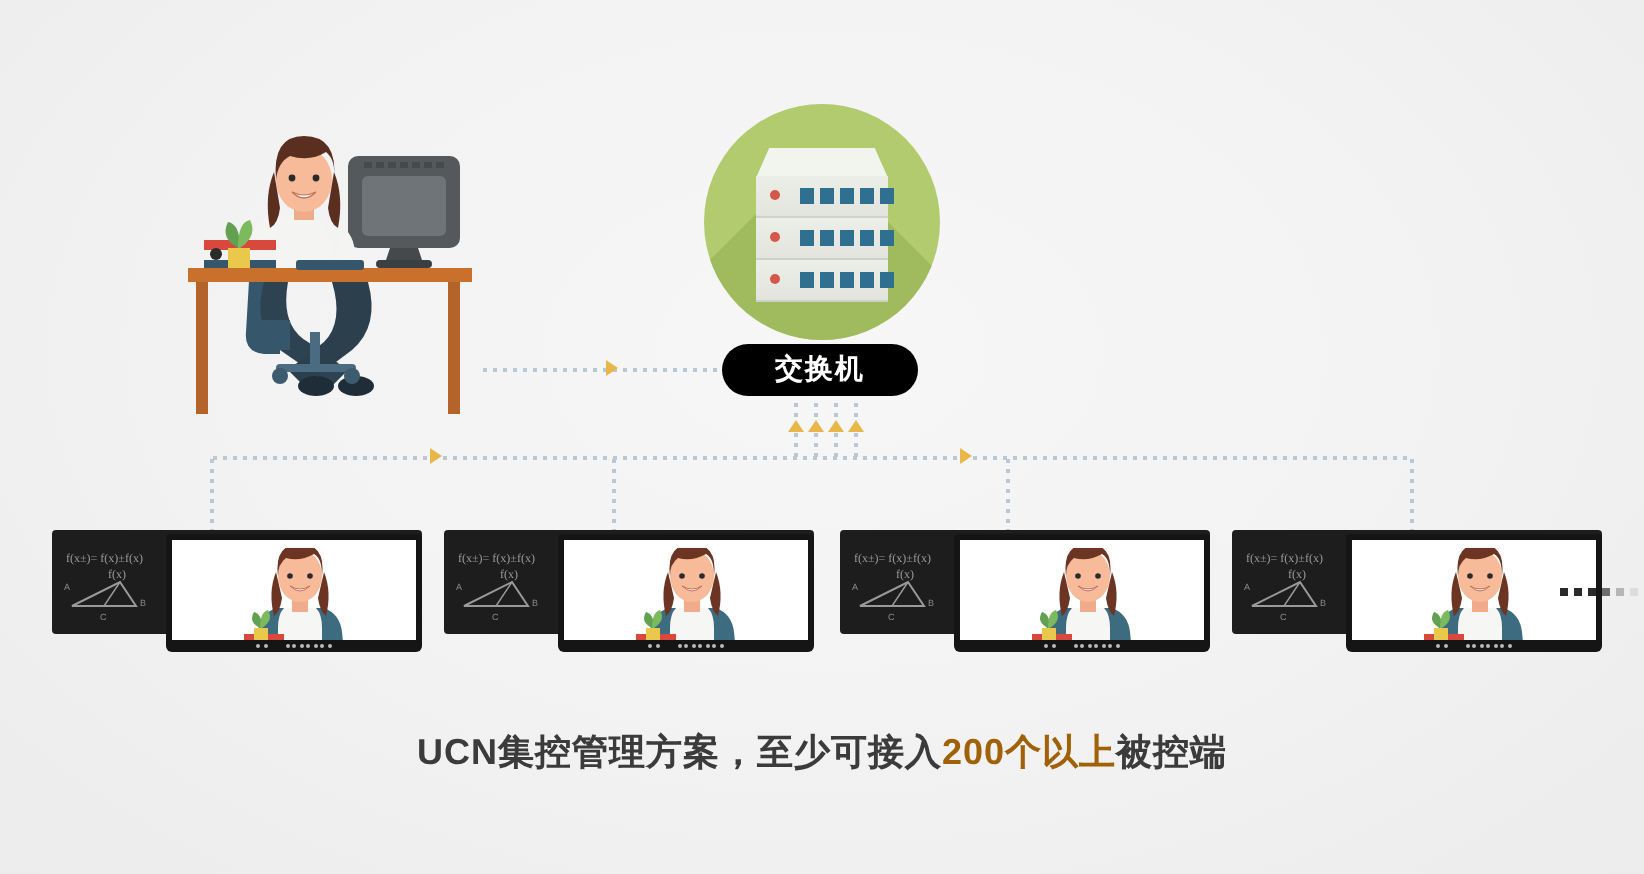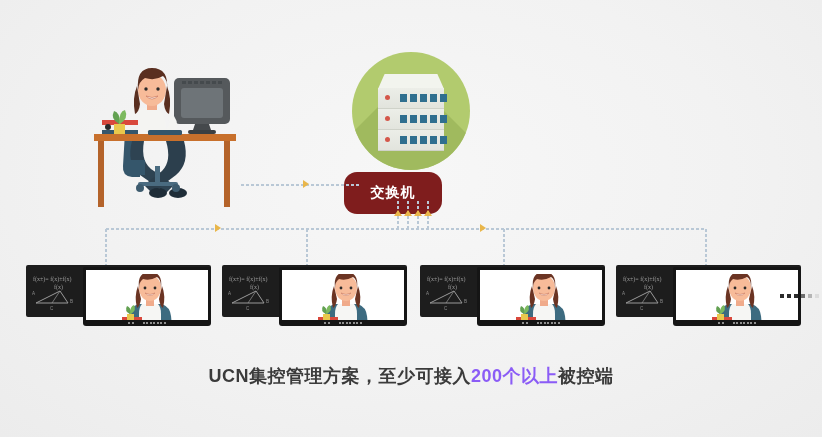--- a/index.html
+++ b/index.html
@@ -51,22 +51,22 @@
   .rack.r3{top:56px;}
   .server-topface{
     position:absolute;left:0;top:0;width:66px;height:15px;
     background:#f2f4ee;
     clip-path:polygon(10% 0,90% 0,100% 100%,0 100%);
   }
   .led{position:absolute;left:7px;top:7px;width:5px;height:5px;border-radius:50%;background:#d4574a;}
   .ports{position:absolute;left:22px;top:6px;display:flex;gap:3px;}
   .port{width:7px;height:8px;background:#2f6f8f;}
   .sw-label{
-    position:absolute;left:344px;top:172px;width:98px;height:42px;
-    background:#7f1d1d;border-radius:13px;
+    position:absolute;left:361px;top:172px;width:98px;height:26px;
+    background:#000000;border-radius:13px;
     color:#ffffff;font-size:14px;font-weight:bold;
     display:flex;align-items:center;justify-content:center;letter-spacing:1px;
   }
 
   
   .unit{
     position:absolute;top:265px;width:185px;height:60px;
   }
   .unit-board{
     position:absolute;left:0;top:0;width:185px;height:52px;
@@ -93,21 +93,21 @@
 
   
   .mini-person{position:absolute;left:34px;top:4px;width:60px;height:52px;}
 
   
   .caption{
     position:absolute;left:0;top:364px;width:822px;
     text-align:center;font-size:18px;font-weight:bold;color:#3b3b3b;
     letter-spacing:.5px;
   }
-  .caption .hi{color:#8b5cf6;}
+  .caption .hi{color:#a16207;}
 
   .ellipsis{
     position:absolute;left:780px;top:294px;display:flex;gap:3px;align-items:center;
   }
   .ellipsis i{display:block;width:4px;height:4px;background:#2b2b2b;}
   .ellipsis i:nth-child(4){background:#6d6d6d;}
   .ellipsis i:nth-child(5){background:#b5b5b5;}
   .ellipsis i:nth-child(6){background:#dcdcdc;}
 </style>
 </head>

